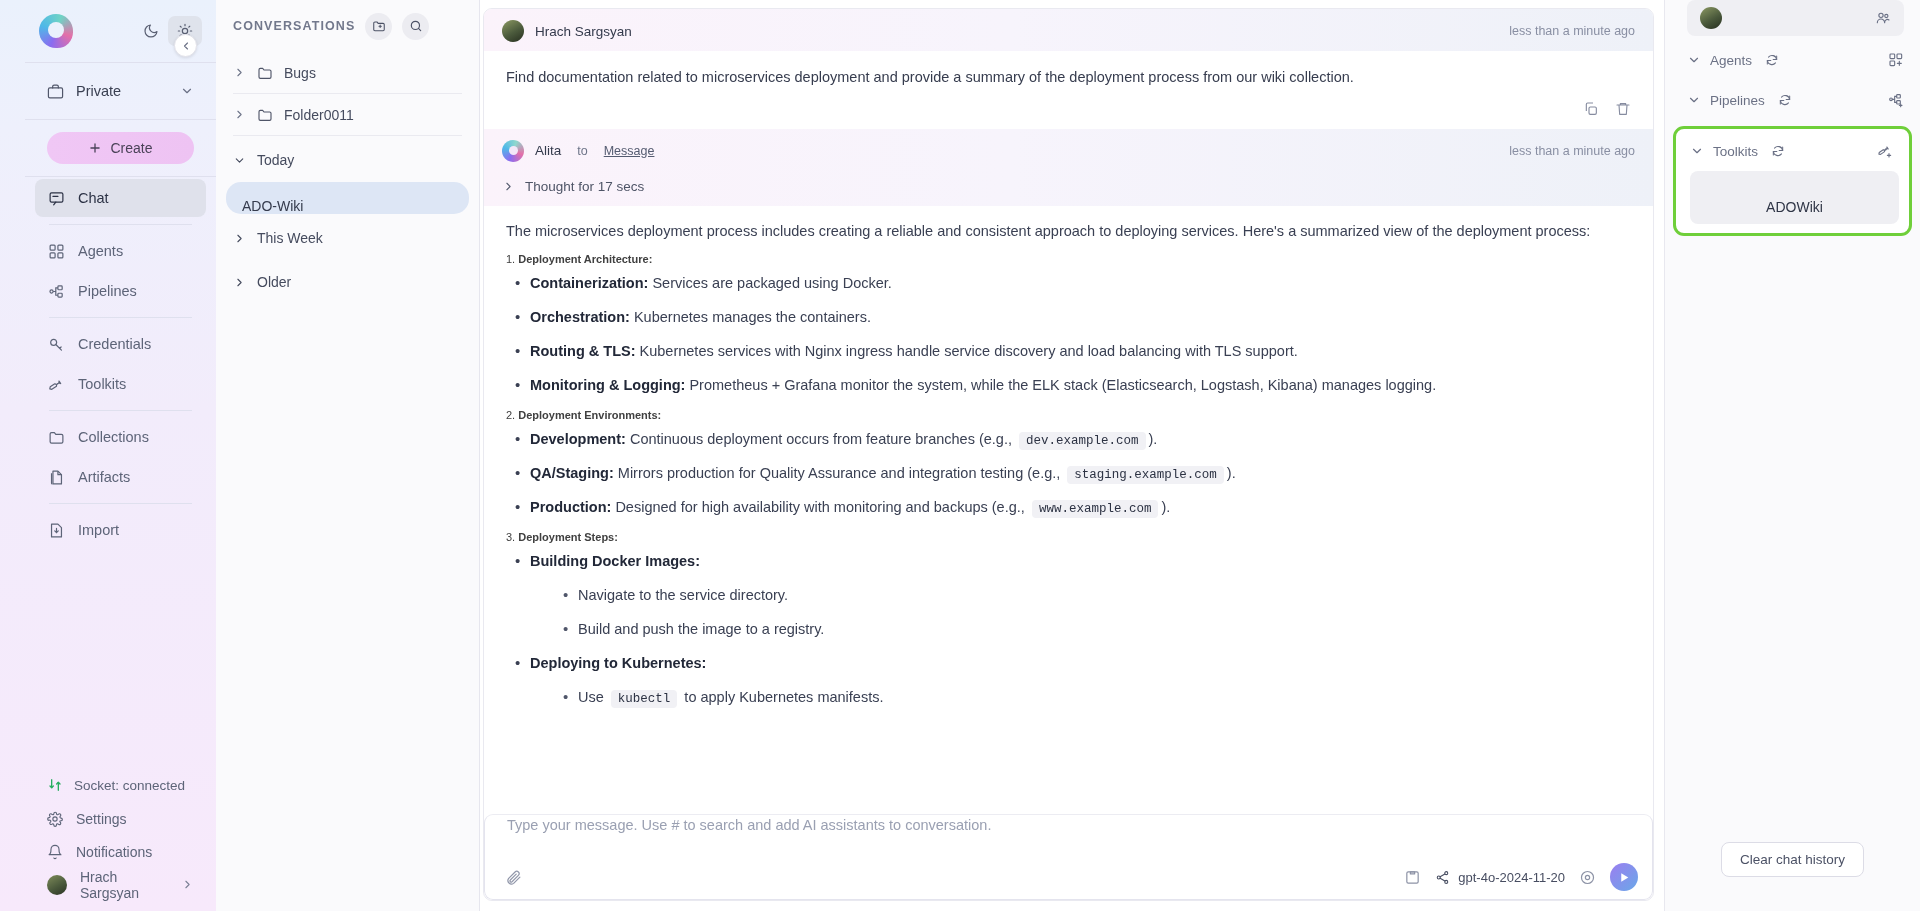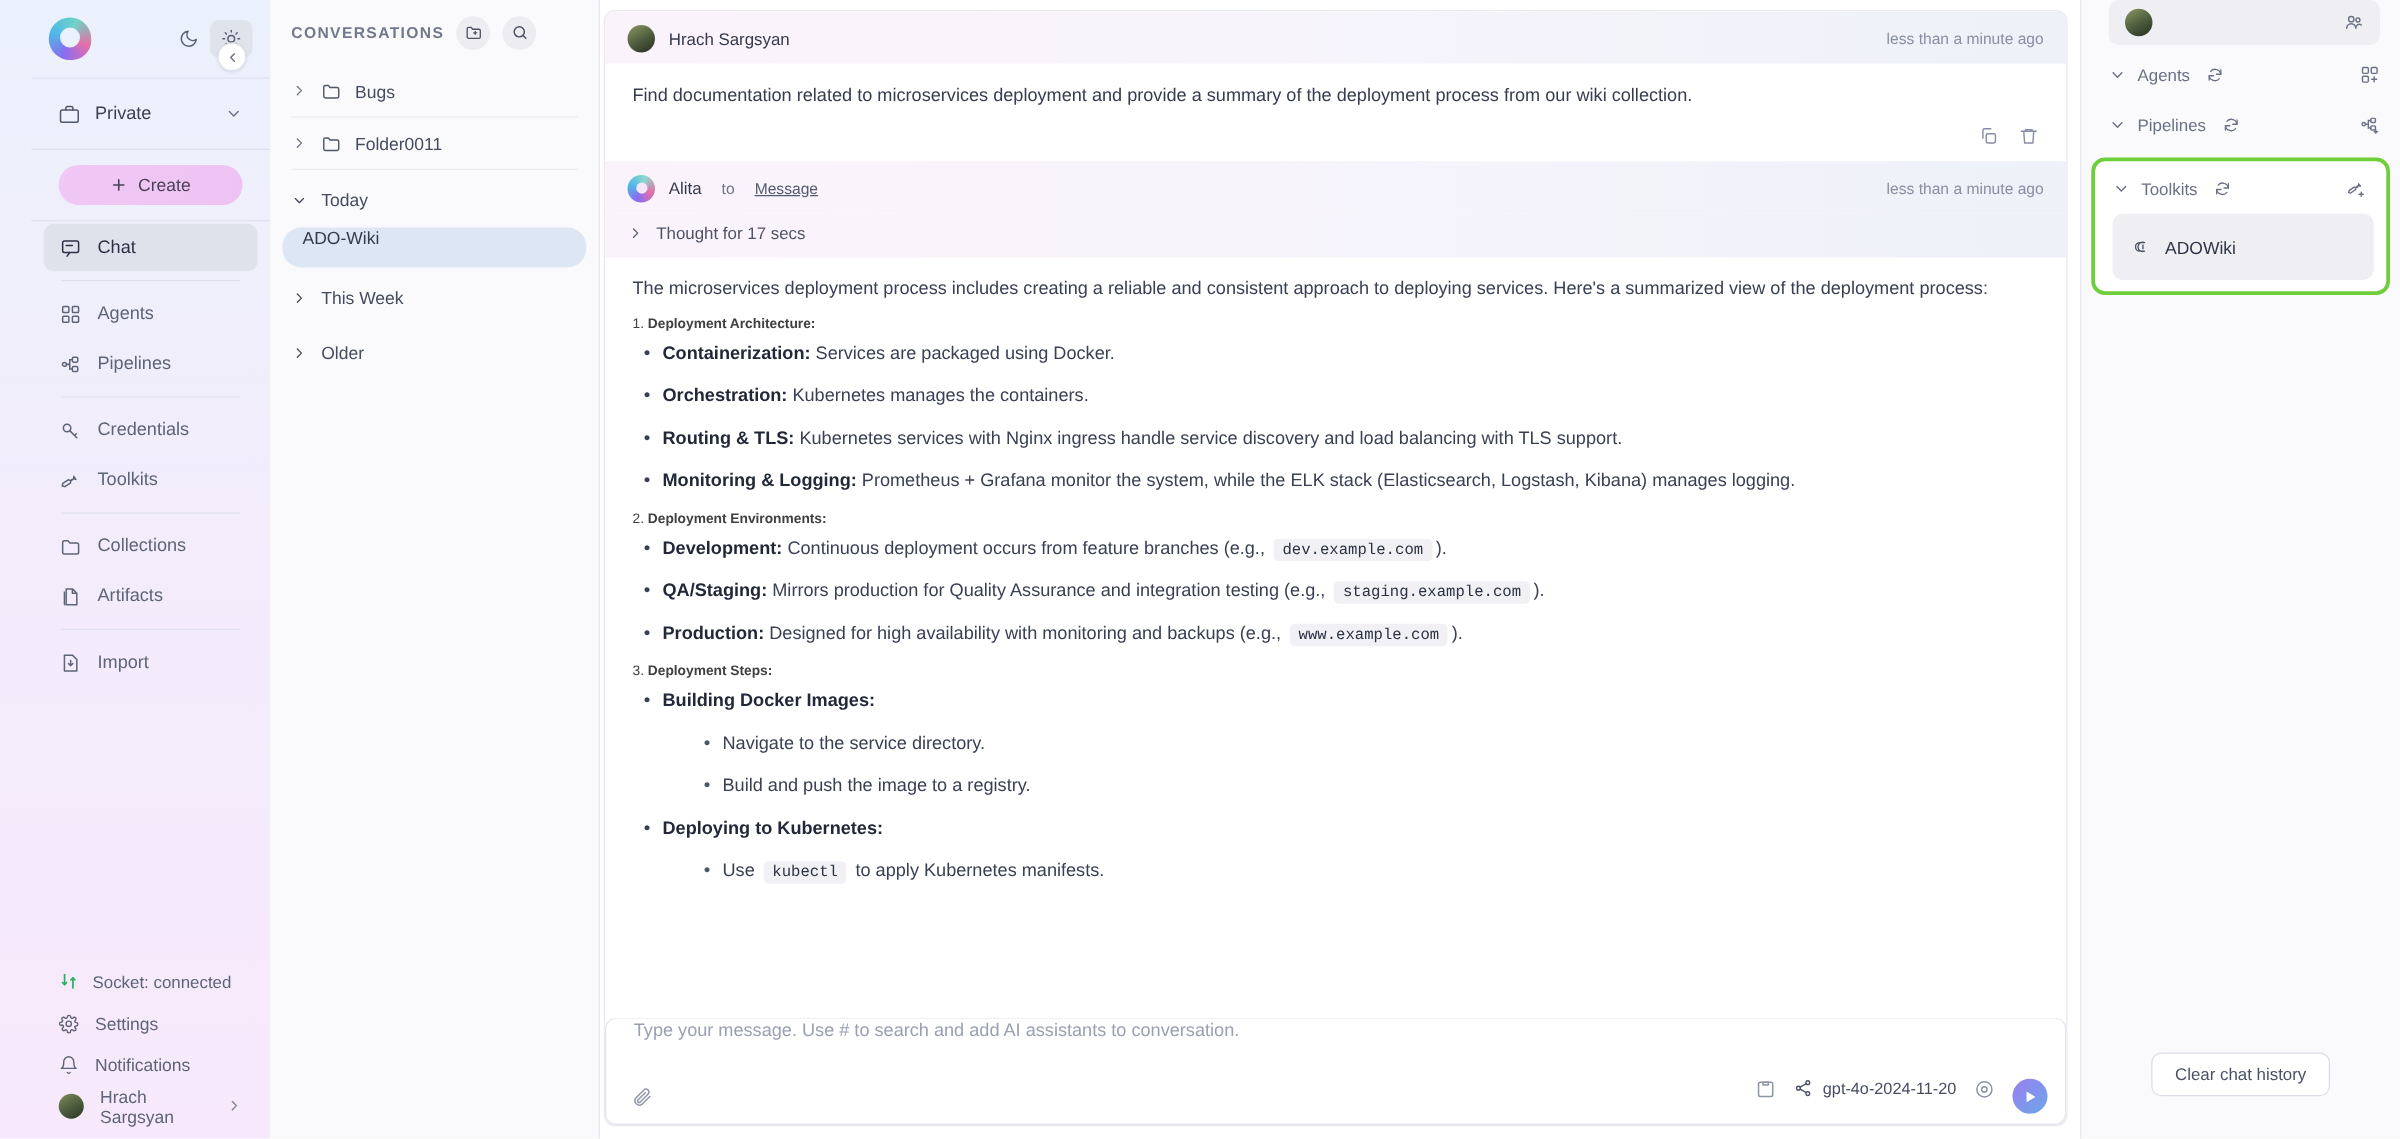--- a/index.html
+++ b/index.html
@@ -105,21 +105,21 @@
   }
   .folder-row .caret { width: 13px; color: #6d7488; display:flex; }
   .conv-sep { height:1px; background:#eaeaf0; margin: 0 17px; }
   .group-row {
     display: flex; align-items: center; gap: 11px;
     height: 40px; padding: 0 17px; color: #454b5e; font-size: 14px;
     margin-top: 4px; cursor: pointer;
   }
   .conv-item {
     margin: 2px 10px; padding: 0 16px; height: 32px;
-    display: flex; align-items: flex-start; border-radius: 15px;
+    display: flex; align-items: flex-end; border-radius: 15px;
     font-size: 14px; color: #353b4d; cursor: pointer;
   }
   .conv-item.sel { background: #dde6f5; }
 
   
   .main {
     flex: 1; height: 911px; background: #ffffff;
     display: flex; flex-direction: column; padding: 8px 10px 10px 3px;
     position: relative; overflow: hidden;
   }
@@ -186,21 +186,21 @@
 
   
   .composer {
     margin: 0px 0 0 0; border: 1px solid #e4e4ee; border-top: 1px solid #ececf2;
     border-radius: 9px; background: #fff; padding: 0 14px 8px 14px;
     display: flex; flex-direction: column; min-height: 86px;
   }
   .composer-ph { font-size: 14.5px; color: #9aa0b2; padding: 2px 6px 0 8px; }
   .composer-bar { display: flex; align-items: center; margin-top: auto; padding-top: 14px; }
   .clip { color: #9197aa; cursor: pointer; display:flex; padding-left: 6px;}
-  .composer-right { margin-left: auto; display: flex; align-items: flex-start; gap: 14px; }
+  .composer-right { margin-left: auto; display: flex; align-items: center; gap: 14px; }
   .model-chip {
     display: flex; align-items: center; gap: 8px; font-size: 13px; color: #474d61;
     cursor: pointer;
   }
   .send-btn {
     width: 28px; height: 28px; border-radius: 50%;
     background: linear-gradient(135deg,#9b7ef0,#6aa8e8);
     display: flex; align-items: center; justify-content: center; color: #fff;
     cursor: pointer;
   }
@@ -234,21 +234,21 @@
   }
   .chip-right { margin-left: auto; color: #6a7085; display:flex; cursor:pointer; }
   .toolkit-box {
     margin: 6px 8px 0 8px; border: 3px solid #6fcf3a; border-radius: 11px;
     background: #fff; padding: 2px 0 9px 0;
   }
   .toolkit-box .sec-row { padding-left: 14px; }
   .tk-item {
     margin: 0 10px 0 14px; height: 53px; border-radius: 8px; background: #efeff3;
     display: flex; align-items: center; gap: 12px; padding: 16px 15px;
-    font-size: 14px; color: #2f3546; cursor: pointer;
+    font-size: 14px; color: #2f3546; cursor: pointer; flex-direction: column;
   }
   .parts-spacer { flex: 1; }
   .clear-btn {
     margin: 0 auto 34px auto; padding: 9px 18px; border-radius: 8px;
     border: 1px solid #dcdce6; background: #fff; font-size: 13.5px; color: #4b5165;
     cursor: pointer;
   }
   svg { display: block; }
 </style>
 </head>

